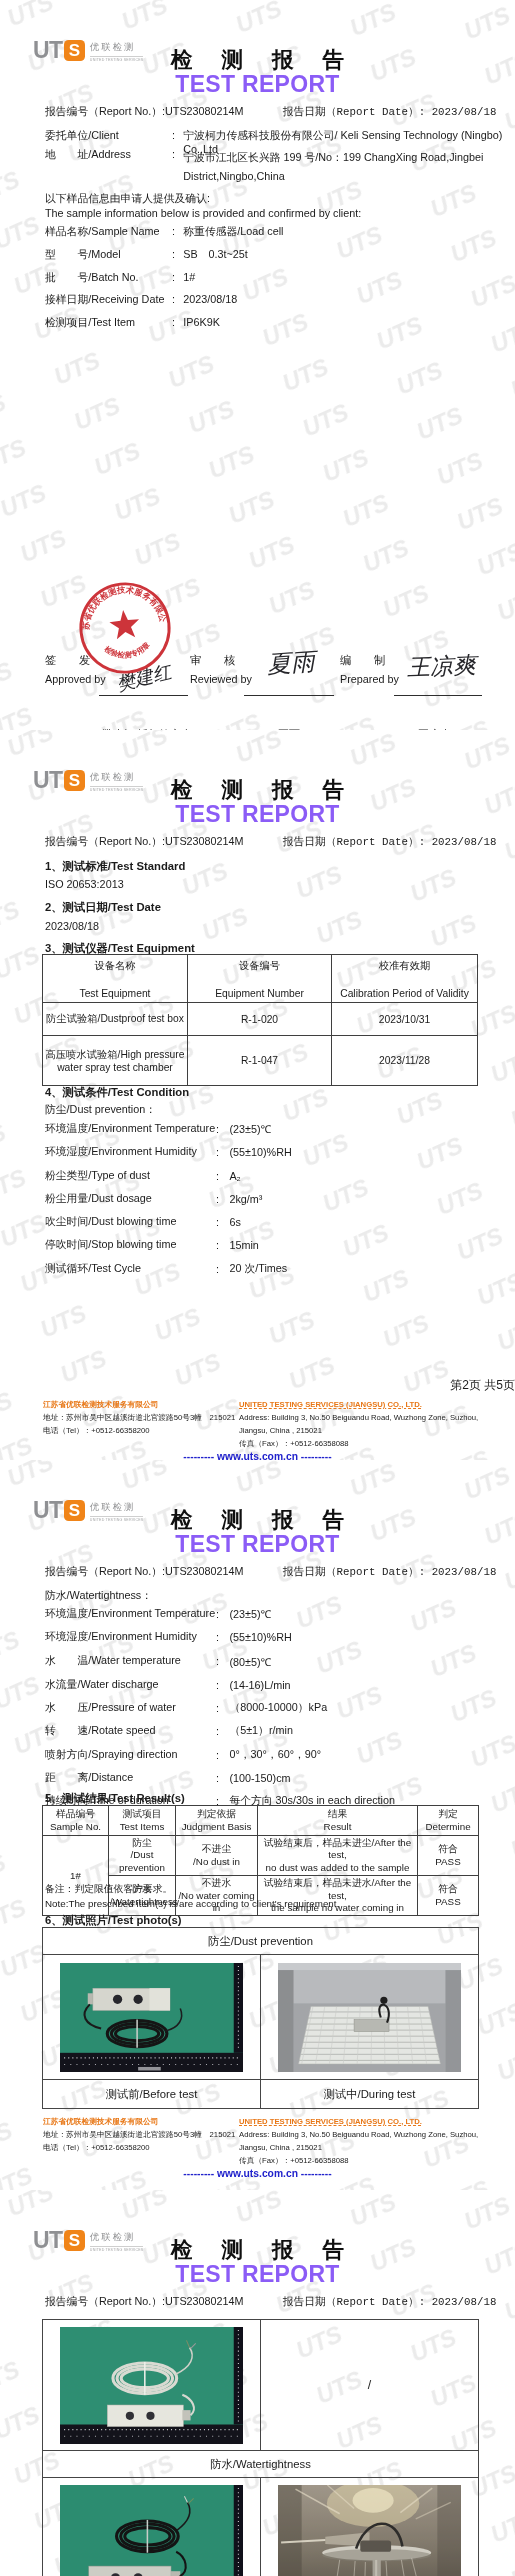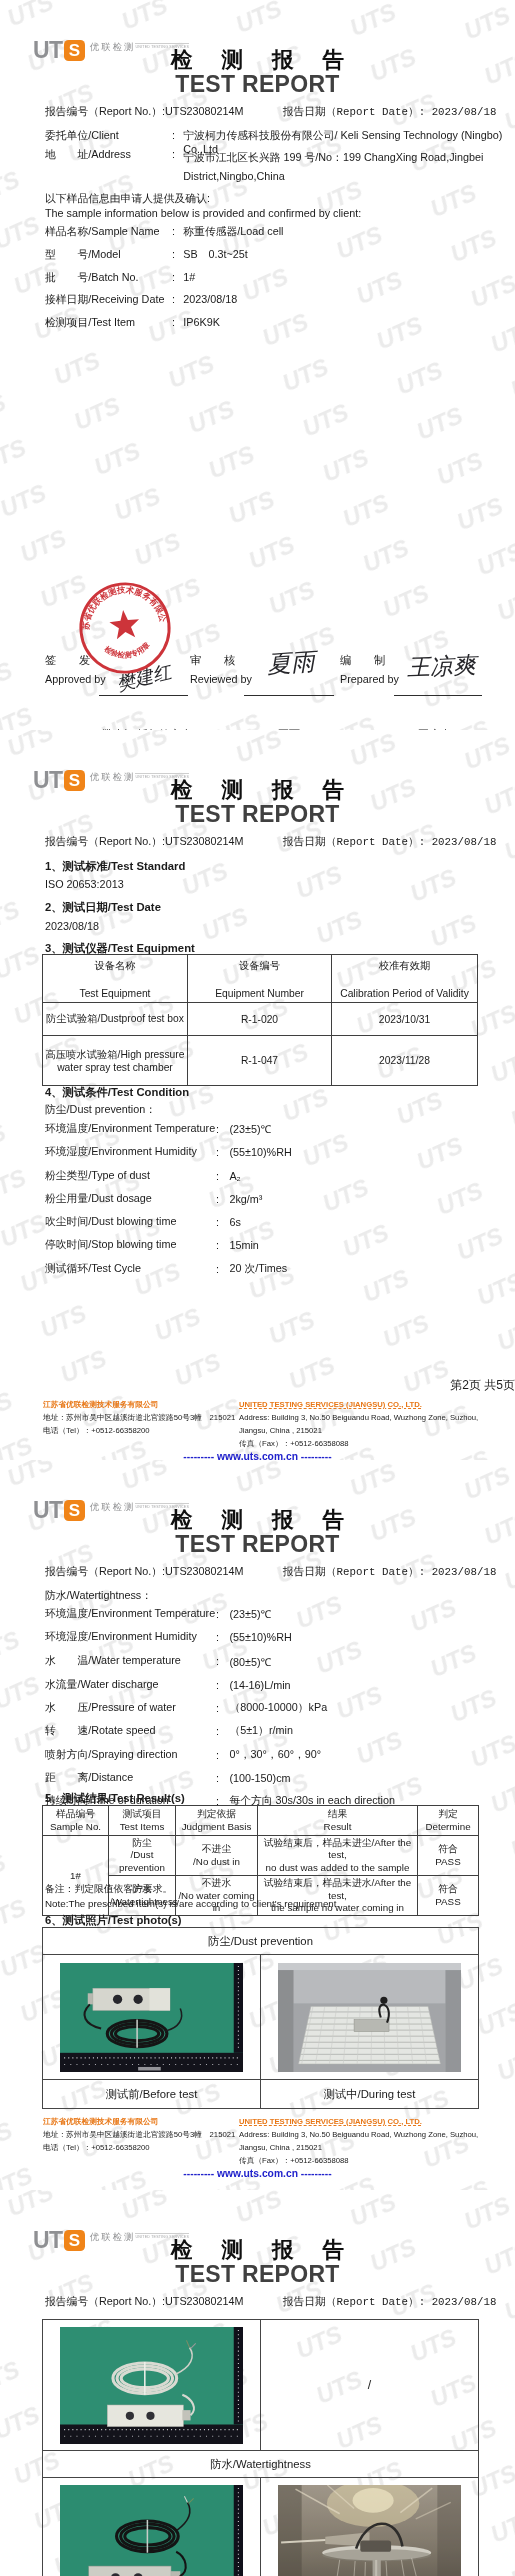--- a/index.html
+++ b/index.html
@@ -7,25 +7,25 @@
   .page { position:relative; width:515px; height:730px; overflow:hidden; background:#fff; }
   .wm { position:absolute; left:0; top:0; width:515px; height:730px; }
   .content { position:absolute; left:0; top:0; width:515px; height:730px; }
 
   
   .logo { position:absolute; left:33px; top:39px; display:flex; align-items:flex-start; gap:4.6px; }
   .logo-main { display:flex; align-items:center; }
   .logo-ut { font-size:23px; font-weight:bold; color:#8f9093; letter-spacing:-0.5px; line-height:23px; }
   .logo-sbox { width:21.6px; height:21.6px; background:#f08418; border-radius:4.6px; display:flex; align-items:center; justify-content:center; margin-left:1px; }
   .logo-s { color:#fff; font-size:17px; font-weight:bold; }
-  .logo-side { display:flex; margin-top:1.5px; }
+  .logo-side { display:flex; flex-direction:column; margin-top:1.5px; }
   .logo-cn { font-size:9.3px; color:#8f9092; letter-spacing:2.1px; }
   .logo-en { font-size:3.6px; color:#a4a5a7; letter-spacing:0.2px; margin-top:2.1px; border-top:0.5px solid #cfcfcf; padding-top:1px; }
   .title-cn { position:absolute; left:0; right:0; top:45px; text-align:center; font-size:21.6px; font-weight:bold; letter-spacing:29px; text-indent:29px; color:#0f0f0f; }
-  .title-en { position:absolute; left:0; right:0; top:71px; text-align:center; font-size:23px; font-weight:bold; letter-spacing:0.3px; color:#404040; }
+  .title-en { position:absolute; left:0; right:0; top:71px; text-align:center; font-size:23px; font-weight:bold; letter-spacing:0.3px; color:#8b5cf6; }
   .repline { position:absolute; left:45px; top:105px; font-size:10.8px; }
   .rep-date { margin-left:39px;font-family:Liberation Mono, monospace; }
 
   
   .abs { position:absolute; left:45px; font-size:10.8px; }
   .sec-bold { font-weight:bold; font-size:11.3px; }
 
   
   .kv-row { display:flex; font-size:10.8px; margin-bottom:8.8px; }
   .kv-label { width:127px; flex:none; }

